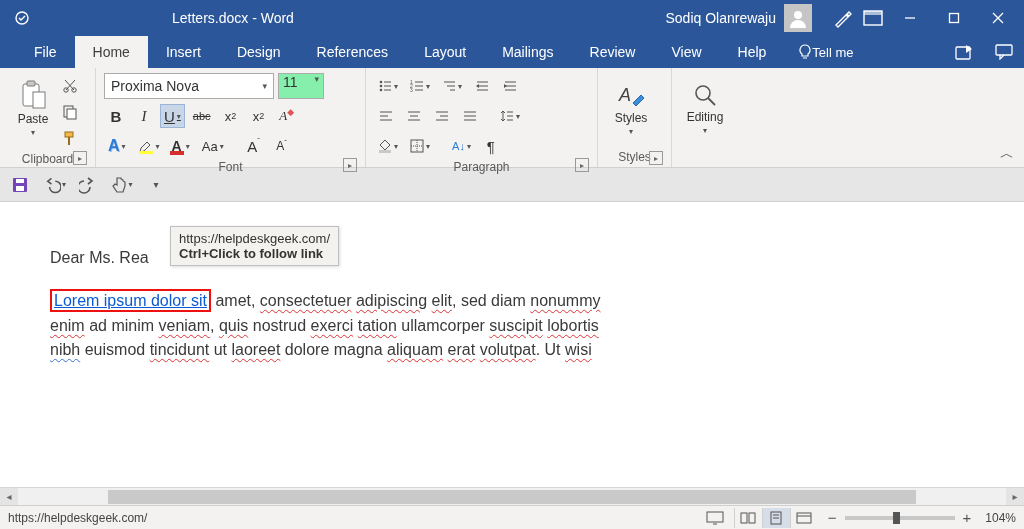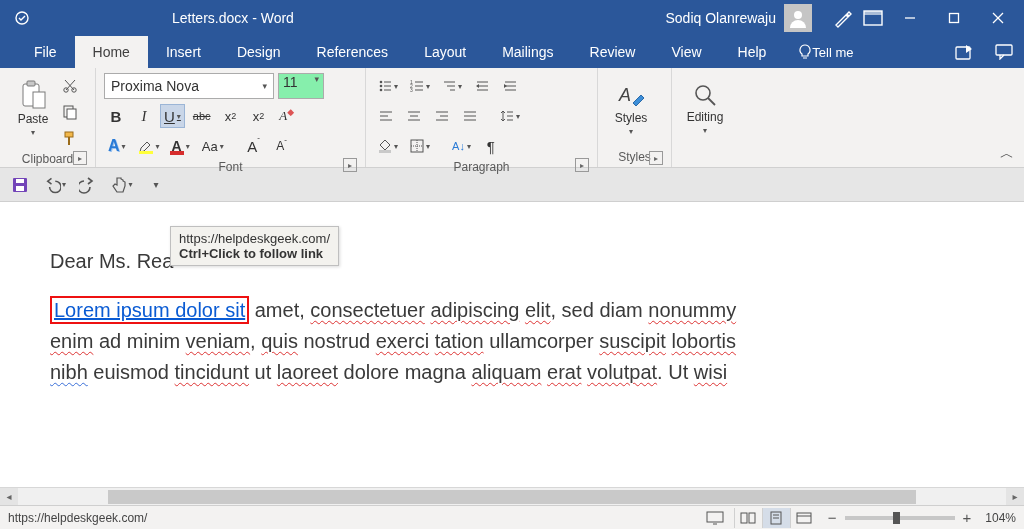--- a/index.html
+++ b/index.html
@@ -44,21 +44,21 @@
 
   .collapse-ribbon { position:absolute; right:10px; bottom:4px; font-size:14px; color:#555; }
 
   
   .qat2 { height:34px; background:#e6e6e6; border-bottom:1px solid #cfcfcf; display:flex; align-items:center; padding-left:8px; gap:10px; }
   .qat2 .qbtn { width:24px; height:24px; display:inline-flex; align-items:center; justify-content:center; }
 
   
   .docwrap { position:absolute; top:202px; left:0; right:0; bottom:24px; background:#fff; overflow:hidden; }
   .page { position:absolute; top:0; left:0; right:0; padding: 44px 50px 10px 50px; background:#fff; }
-  .page .line { font-family: Georgia, 'Times New Roman', serif; font-size:20px; color:#3a3a3a; line-height:1.55; }
+  .page .line { font-family: Georgia, 'Times New Roman', serif; font-size:16px; color:#3a3a3a; line-height:1.55; }
   .page .line.greet { margin-bottom: 18px; }
   .hyperlink { color:#0a5bd3; text-decoration:underline; }
   .redbox { border:2px solid #e11; padding:1px 2px; display:inline; }
   .wavy-r { text-decoration: underline wavy #d33 1px; text-underline-offset:3px; }
   .wavy-b { text-decoration: underline wavy #3a6fd8 1px; text-underline-offset:3px; }
 
   .tooltip { position:absolute; top:24px; left:170px; background:#f3f2ee; border:1px solid #bfbfbf; padding:4px 8px; font-size:13px; color:#333; box-shadow:1px 1px 3px rgba(0,0,0,0.15); }
   .tooltip .t2 { font-weight:bold; }
 
   

